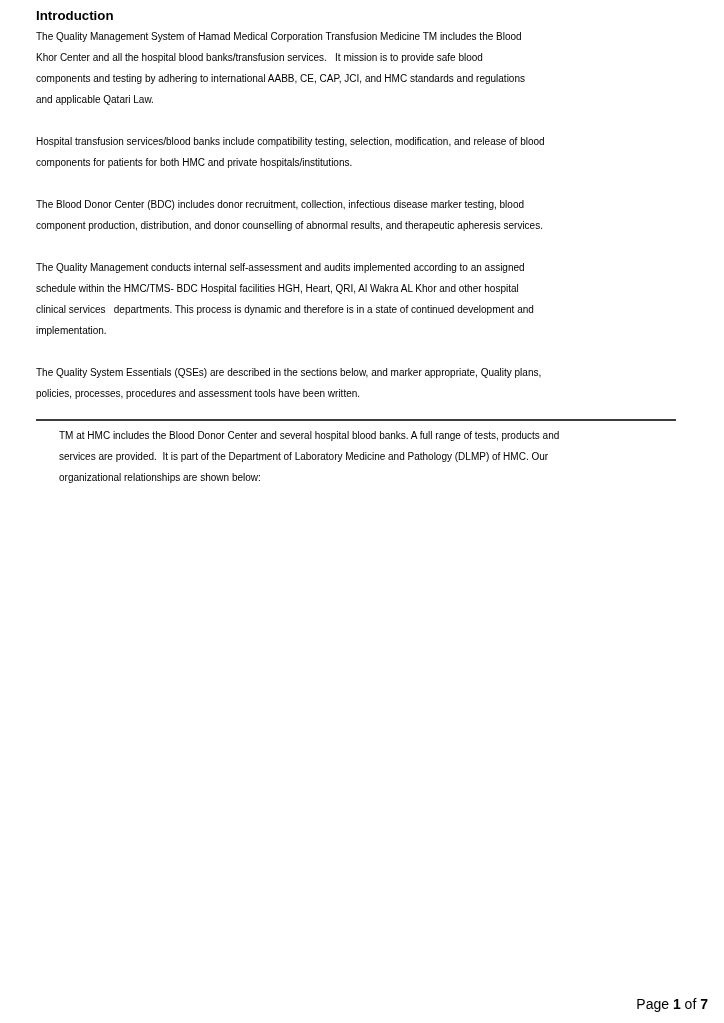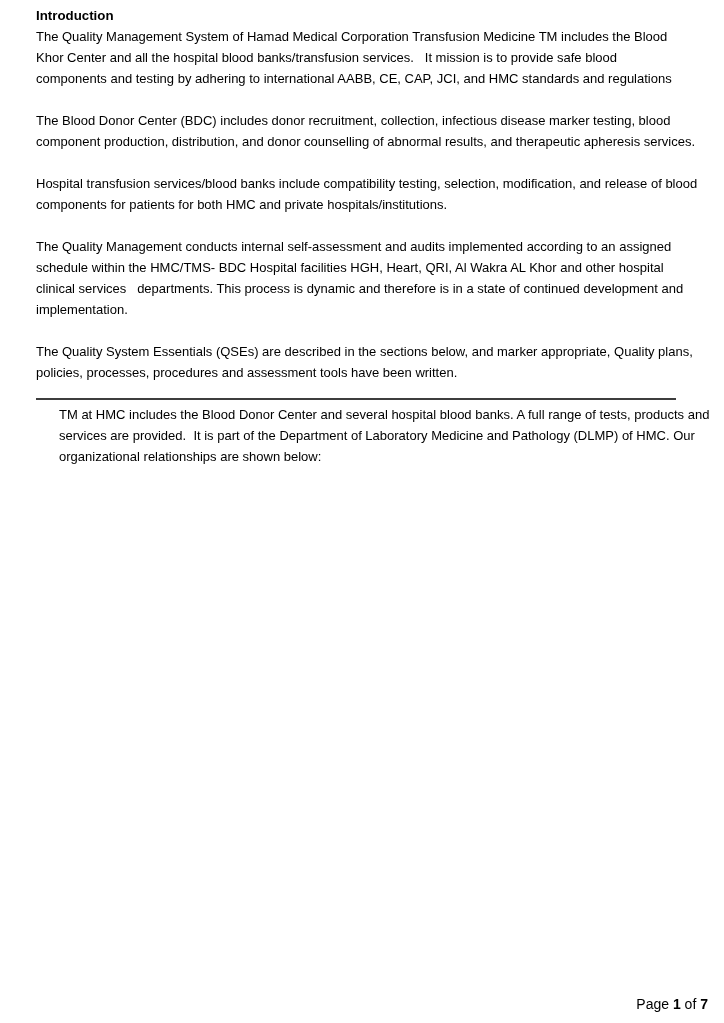--- a/index.html
+++ b/index.html
@@ -13,21 +13,21 @@
     overflow: hidden;
     padding-left: 46px;
   }
   .content {
     position: absolute;
     left: 36px;
     top: 5px;
     width: 640px;
   }
   .line {
-    font-size: 13px;
+    font-size: 10px;
     line-height: 21px;
     white-space: pre;
   }
   .heading {
     font-size: 13.3px;
     line-height: 21px;
     font-weight: bold;
     white-space: pre;
   }
   .block { margin: 0 0 21px 0; }
@@ -62,30 +62,31 @@
 <body>
 
 <div class="page">
   <div class="content">
 
     <div class="block">
       <div class="heading">Introduction</div>
       <div class="line">The Quality Management System of Hamad Medical Corporation Transfusion Medicine TM includes the Blood</div>
       <div class="line">Khor Center and all the hospital blood banks/transfusion services.   It mission is to provide safe blood</div>
       <div class="line">components and testing by adhering to international AABB, CE, CAP, JCI, and HMC standards and regulations</div>
+      <div class="line">and applicable Qatari Law.</div>
+    </div>
+
+    <div class="block">
+      <div class="line">Hospital transfusion services/blood banks include compatibility testing, selection, modification, and release of blood</div>
+      <div class="line">components for patients for both HMC and private hospitals/institutions.</div>
     </div>
 
     <div class="block">
       <div class="line">The Blood Donor Center (BDC) includes donor recruitment, collection, infectious disease marker testing, blood</div>
       <div class="line">component production, distribution, and donor counselling of abnormal results, and therapeutic apheresis services.</div>
-    </div>
-
-    <div class="block">
-      <div class="line">Hospital transfusion services/blood banks include compatibility testing, selection, modification, and release of blood</div>
-      <div class="line">components for patients for both HMC and private hospitals/institutions.</div>
     </div>
 
     <div class="block">
       <div class="line">The Quality Management conducts internal self-assessment and audits implemented according to an assigned</div>
       <div class="line">schedule within the HMC/TMS- BDC Hospital facilities HGH, Heart, QRI, Al Wakra AL Khor and other hospital</div>
       <div class="line">clinical services   departments. This process is dynamic and therefore is in a state of continued development and</div>
       <div class="line">implementation.</div>
     </div>
 
     <div class="block" style="margin-bottom:0">

